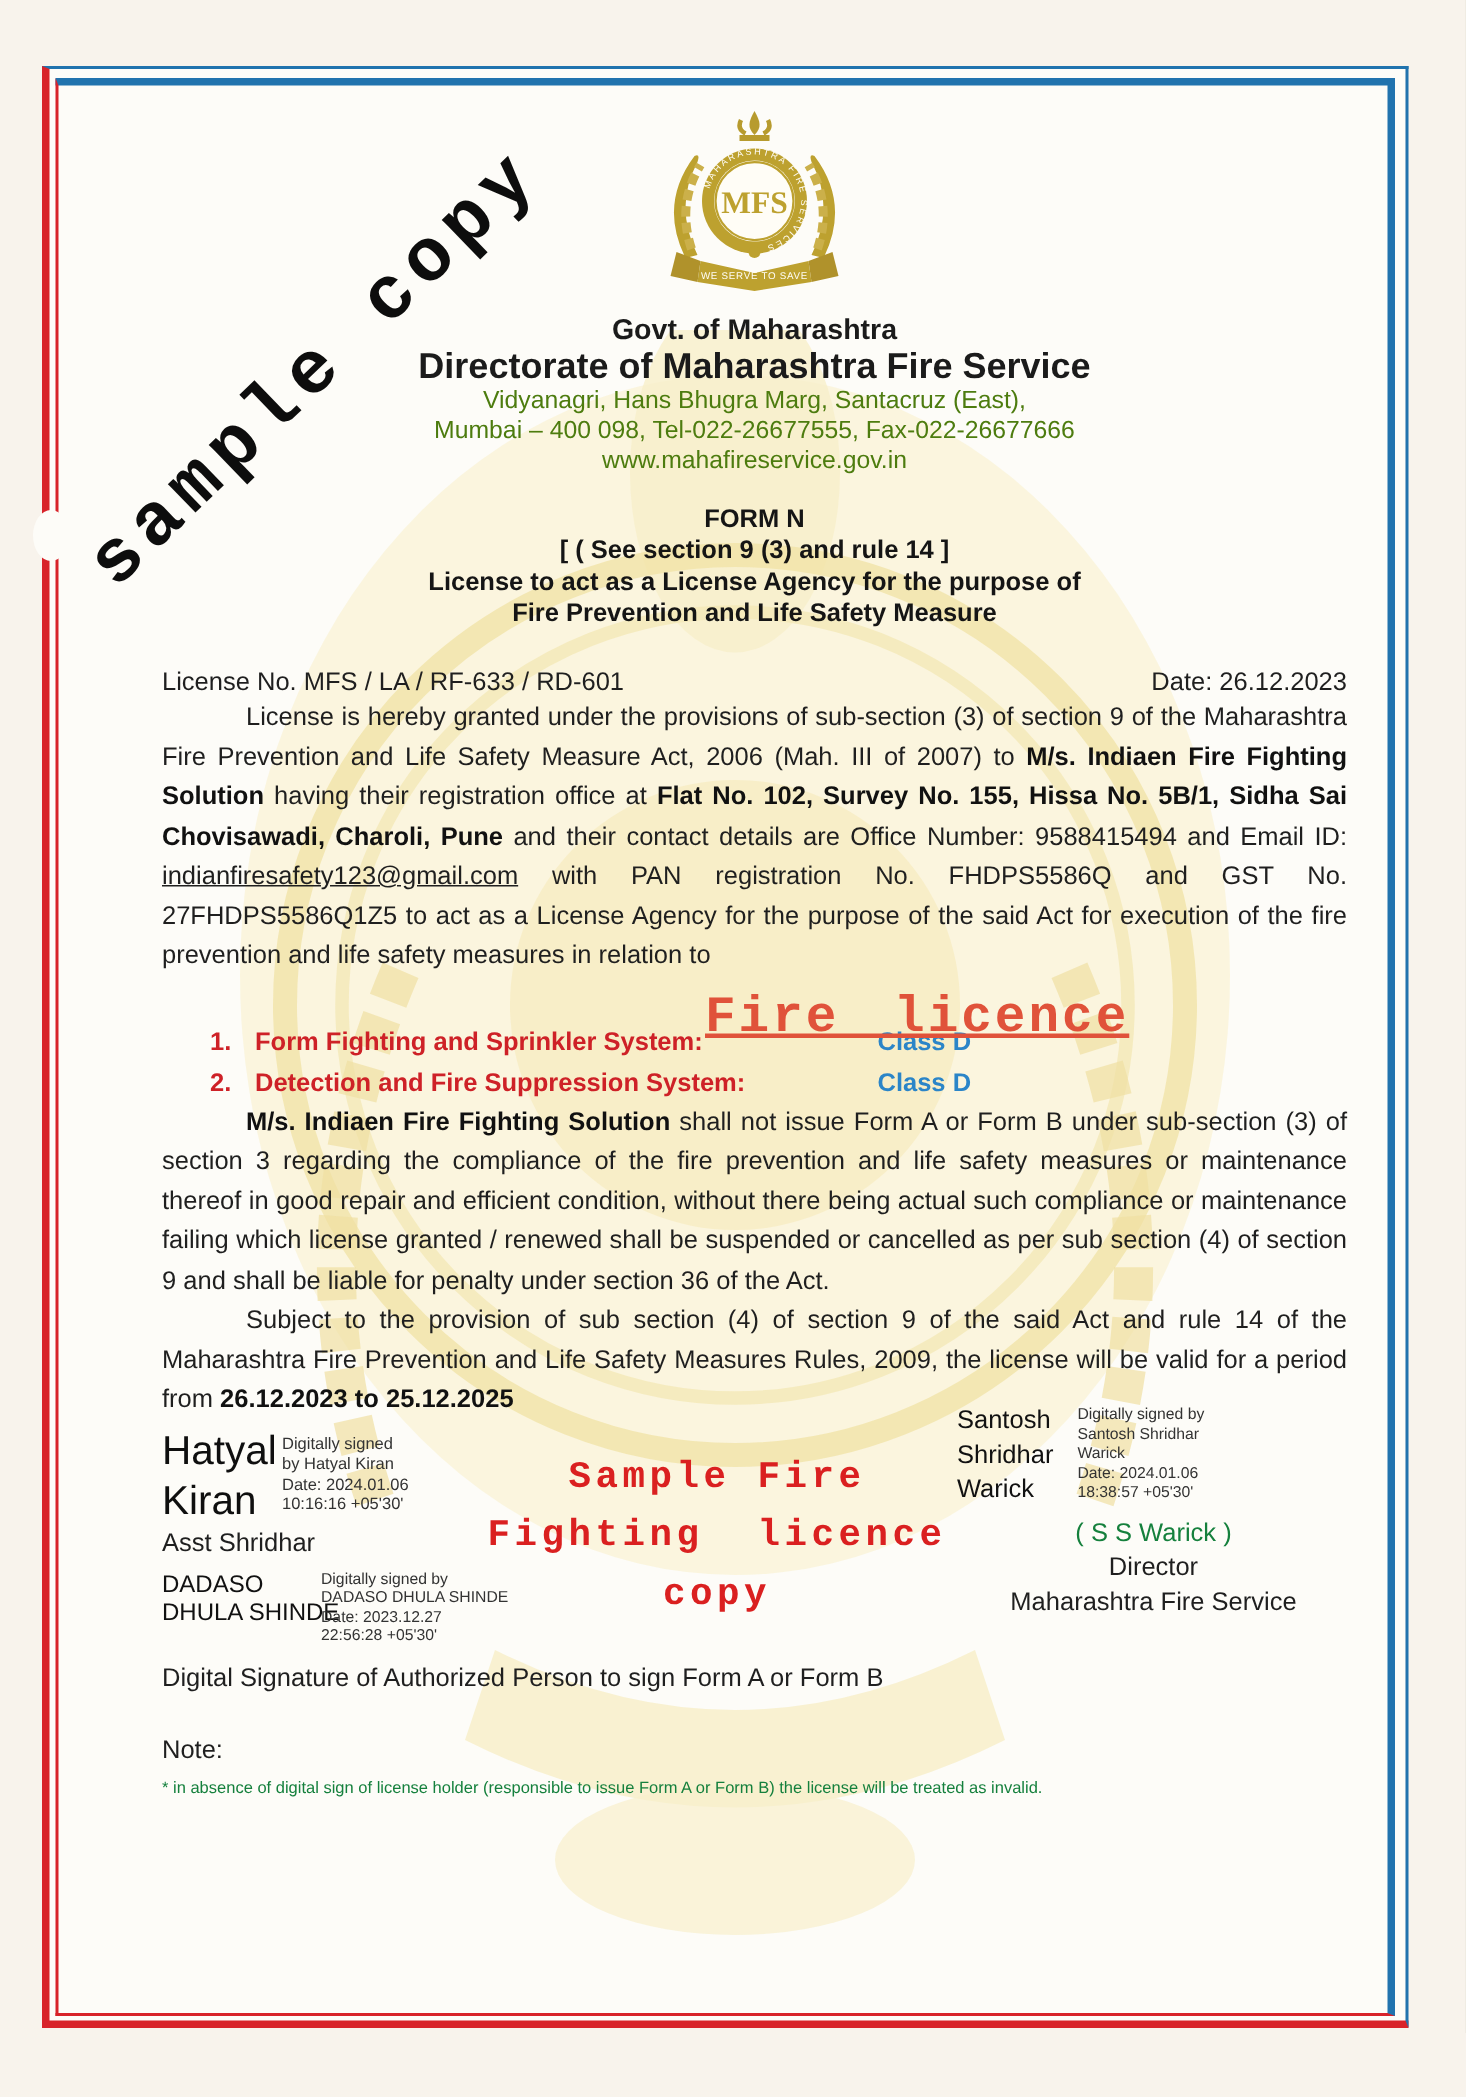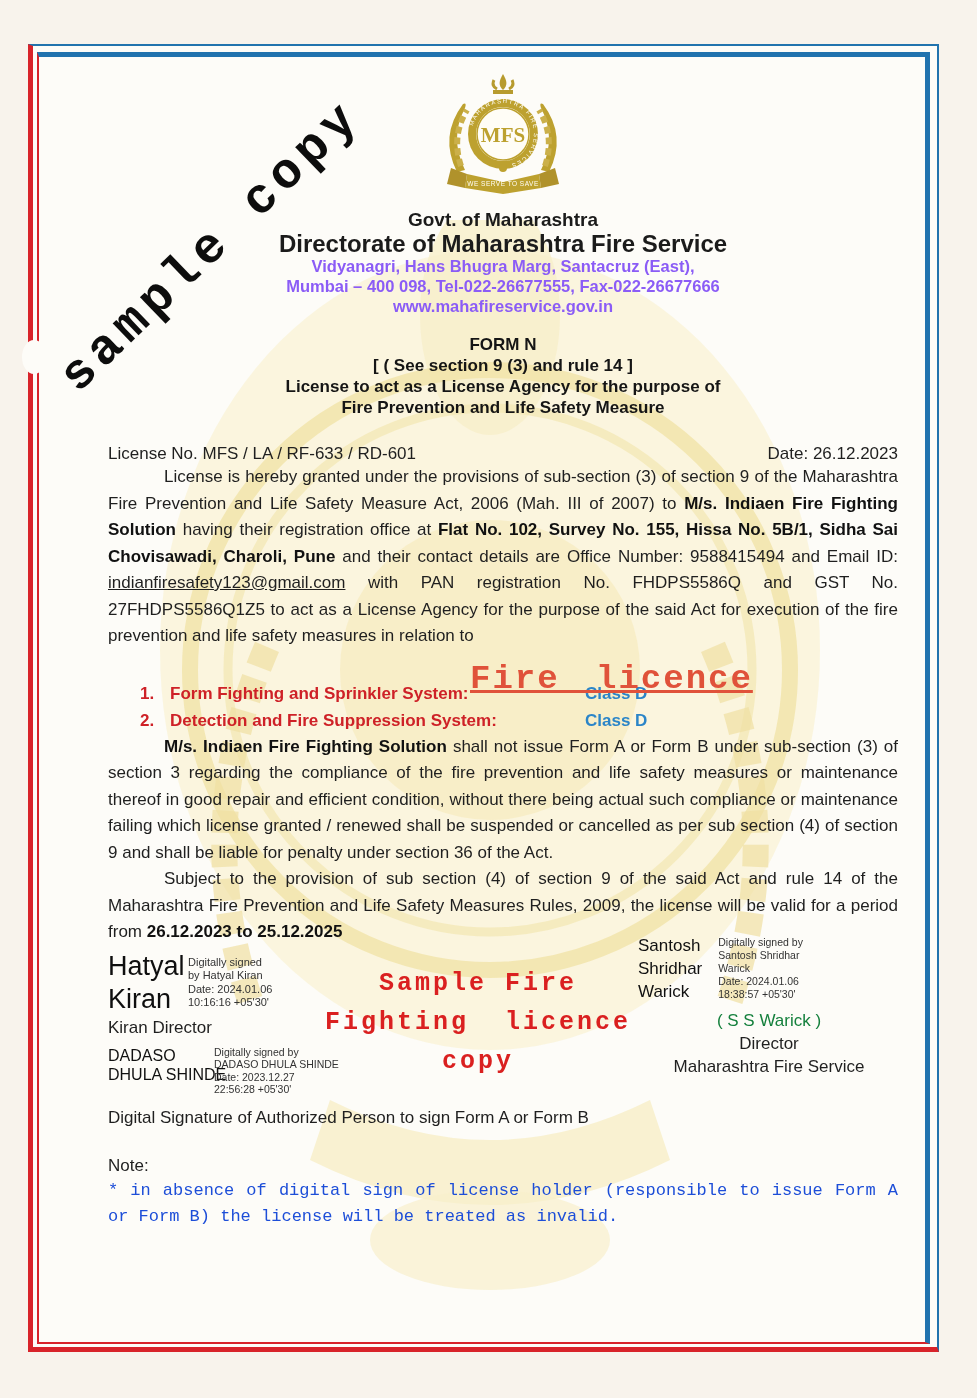--- a/index.html
+++ b/index.html
@@ -16,21 +16,21 @@
       border-left:2px solid #d8232a;border-bottom:2px solid #d8232a;}
   .notch{position:absolute;left:22px;top:340px;width:24px;height:34px;background:#fdfcf8;border-radius:50%;}
   .bg-wm{position:absolute;left:130px;top:220px;pointer-events:none;}
   .diag-wm{position:absolute;left:-32px;top:218px;width:486px;text-align:center;
       transform:rotate(-44deg);font-family:"Liberation Mono",monospace;font-weight:bold;
       font-size:50px;letter-spacing:6px;color:#0d0d0d;white-space:nowrap;}
   .content{position:absolute;left:108px;top:60px;width:790px;}
   .logo-wrap{width:160px;margin:12px auto 6px;}
   .h-govt{font-size:19px;font-weight:bold;text-align:center;line-height:23px;color:#1b1b1b;}
   .h-dir{font-size:24px;font-weight:bold;text-align:center;line-height:25px;color:#1b1b1b;}
-  .h-addr{font-size:16.5px;text-align:center;line-height:20px;color:#8b5cf6;font-weight:bold;}
+  .h-addr{font-size:16.5px;text-align:center;line-height:20px;color:#4d7c0f;}
   .form-block{margin-top:18px;}
   .form-line{font-size:17px;font-weight:bold;text-align:center;line-height:21px;color:#151515;}
   .lic-row{margin-top:26px;display:flex;justify-content:space-between;font-size:17px;color:#1f1f1f;}
   p.body{font-size:17px;line-height:26.5px;text-align:justify;text-indent:56px;margin:0;color:#1f1f1f;}
   .mt-p1{margin-top:16px;}
   .mt-p2{margin-top:20px;}
   .mt-p3{margin-top:18px;}
   b{color:#111;}
   .email{text-decoration:underline;}
   .sys-list{margin-top:30px;}
@@ -54,21 +54,21 @@
       letter-spacing:3px;color:#da2020;white-space:pre-wrap;}
   .director{position:absolute;left:530px;top:-16px;width:262px;}
   .director .row{display:flex;gap:16px;}
   .director .name{font-size:17px;line-height:23px;color:#111;white-space:pre-line;}
   .director .sig-small{font-size:10.5px;line-height:13px;padding-top:2px;}
   .director .sign-name{font-size:17px;text-align:center;margin-top:8px;color:#15803d;}
   .director .sig-title{text-align:center;margin-top:3px;}
   .director .org{font-size:17px;text-align:center;margin-top:3px;color:#1f1f1f;}
   .foot-line{font-size:17px;margin-top:6px;color:#1f1f1f;}
   .note-title{font-size:17px;margin-top:28px;color:#1f1f1f;}
-  .note-body{font-size:17px;line-height:26px;text-align:justify;margin-top:2px;color:#1d4ed8;font-family:Liberation Mono, monospace;}
+  .note-body{font-size:11px;line-height:26px;text-align:justify;margin-top:2px;color:#15803d;}
 </style>
 </head>
 <body>
 
 <div class="canvas">
   <div class="paper"></div>
 
   <svg class="bg-wm" width="720" height="1090" viewBox="0 0 720 1090">
     <ellipse cx="360" cy="430" rx="330" ry="400" fill="#faf3d6" opacity="0.75"></ellipse>
     <ellipse cx="360" cy="95" rx="70" ry="120" fill="#f8efc9" opacity="0.8"></ellipse>
@@ -153,21 +153,21 @@
     <p class="body mt-p3"><span>Subject to the provision of sub section (4) of section 9 of the said Act and rule 14 of the Maharashtra Fire Prevention and Life Safety Measures Rules, 2009, the license will be valid for a period from </span><b>26.12.2023 to 25.12.2025</b></p>
 
     <div class="sig-area">
       <div class="hatyal">
         <div class="sig-name-lg">Hatyal
 Kiran</div>
         <div class="sig-small">Digitally signed
 by Hatyal Kiran
 Date: 2024.01.06
 10:16:16 +05'30'</div>
-        <div class="sig-title">Kiran Director</div>
+        <div class="sig-title">Asst Shridhar</div>
       </div>
 
       <div class="stamp">Sample Fire
 Fighting  licence
 copy</div>
 
       <div class="dadaso">
         <div class="name">DADASO
 DHULA SHINDE</div>
         <div class="sig-small">Digitally signed by

